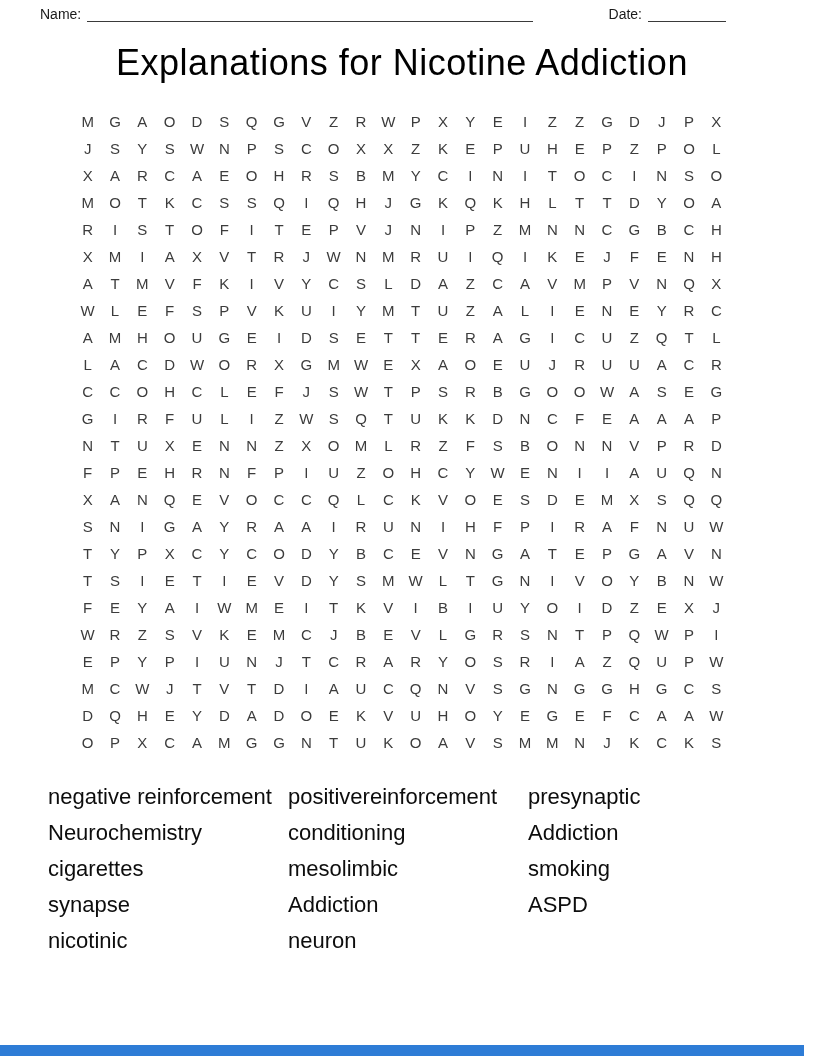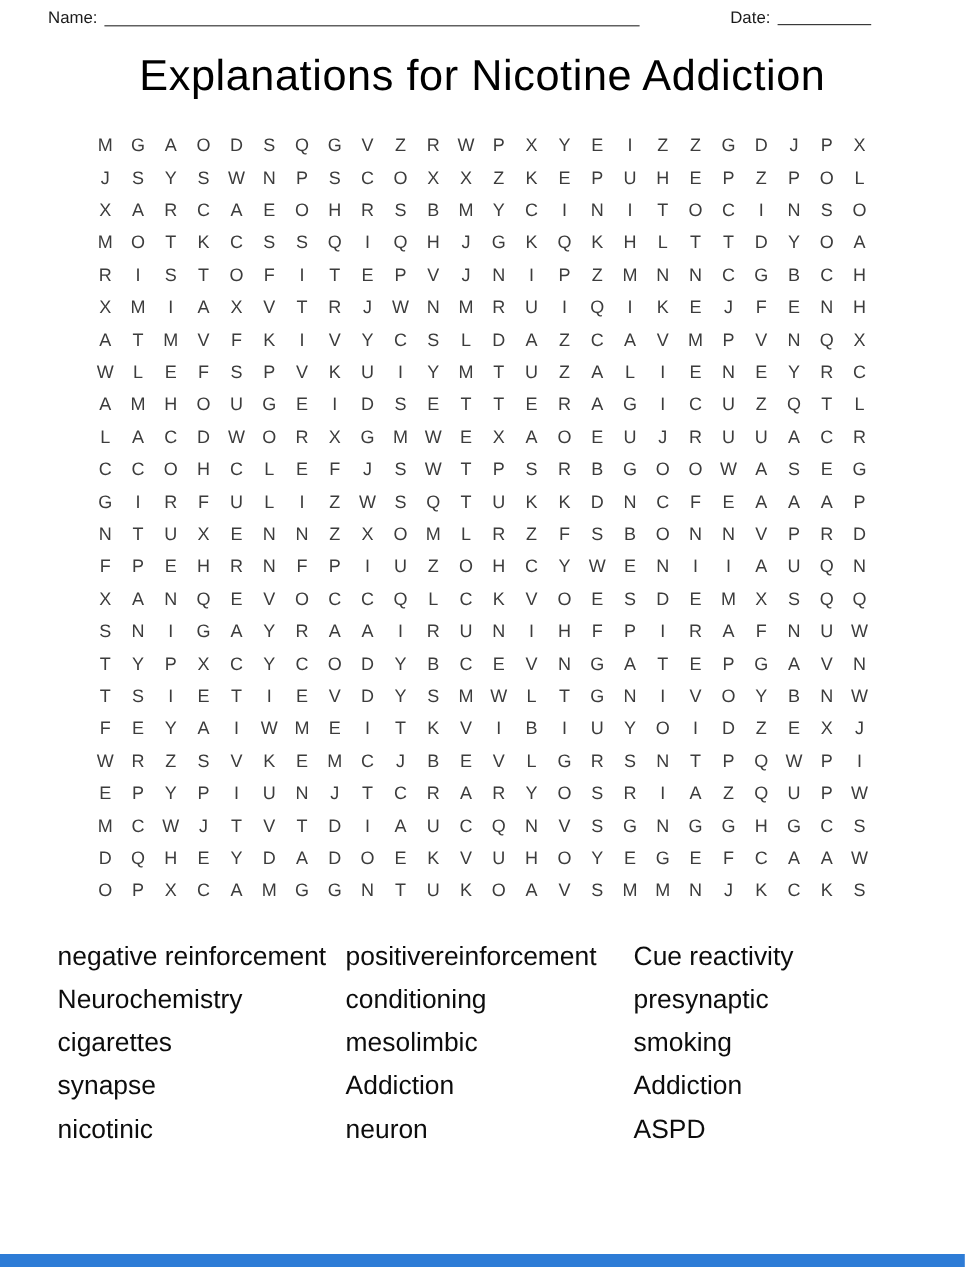--- a/index.html
+++ b/index.html
@@ -18,21 +18,21 @@
     display:flex; align-items:flex-end;
     padding:6px 78px 0 40px;
     font-size:14px; color:#1a1a1a;
   }
   .name-field { flex:1; display:flex; align-items:flex-end; }
   .name-field .label, .date-field .label { white-space:nowrap; padding-right:6px; }
   .blank {
     display:inline-block; border-bottom:1px solid #3a3a3a; height:15px;
   }
   .name-blank { flex:1; margin-right:30px; }
-  .date-field { display:flex; align-items:flex-start;margin-left:46px; }
+  .date-field { display:flex; align-items:center;margin-left:46px; }
   .date-blank { width:78px; }
 
   
   h1.title {
     margin-top:20px;
     text-align:center;
     font-size:36px;
     font-weight:400;
     color:#000000;
     letter-spacing:0.5px;
@@ -679,23 +679,22 @@
         <div class="word">nicotinic</div>
       </div>
       <div class="col">
         <div class="word">positivereinforcement</div>
         <div class="word">conditioning</div>
         <div class="word">mesolimbic</div>
         <div class="word">Addiction</div>
         <div class="word">neuron</div>
       </div>
       <div class="col">
-        <div class="word">Cue reactivity</div>
         <div class="word">presynaptic</div>
+        <div class="word">Addiction</div>
         <div class="word">smoking</div>
-        <div class="word">Addiction</div>
         <div class="word">ASPD</div>
       </div>
     </div>
 
   <div class="footer-bar" style="background: rgb(46, 124, 214);"></div>
 
 </div>
 
 </body></html>

